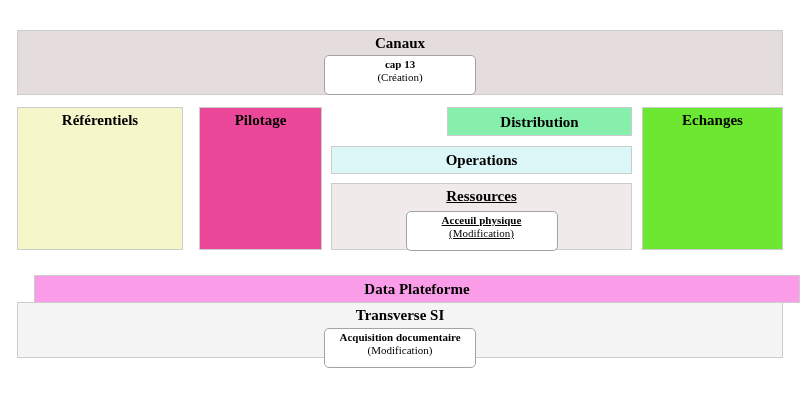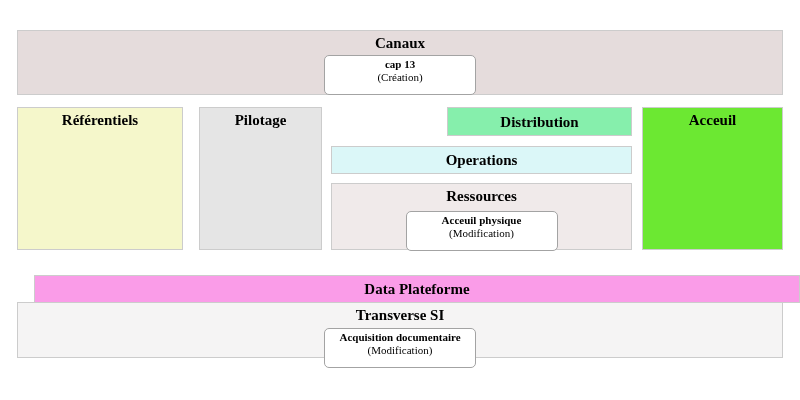--- a/index.html
+++ b/index.html
@@ -52,43 +52,43 @@
     <div class="card">
       <span class="card-title">cap 13</span>
       <span class="card-subtitle">(Création)</span>
     </div>
   </div>
 
   <div id="referentiels" class="block" style="background-color: rgb(245, 247, 203);">
     <div class="block-title">Référentiels</div>
   </div>
 
-  <div id="pilotage" class="block" style="background-color: #e5e5e5;">
+  <div id="pilotage" class="block" style="background-color: #ec4899;">
     <div class="block-title">Pilotage</div>
   </div>
 
 
   <div id="distribution" class="block vcenter" style="background-color: #86efac;">
     <div class="block-title">Distribution</div>
   </div>
 
   <div id="operations" class="block vcenter" style="background-color: rgb(219, 247, 248);">
     <div class="block-title">Operations</div>
   </div>
 
-  <div id="ressources" class="block" style="background-color: rgb(240, 234, 234);">
+  <div id="ressources" class="block" style="background-color: rgb(240, 234, 234); text-decoration: underline;">
     <div class="block-title">Ressources</div>
     <div class="card">
       <span class="card-title">Acceuil physique</span>
       <span class="card-subtitle">(Modification)</span>
     </div>
   </div>
 
   <div id="echanges" class="block" style="background-color: rgb(108, 232, 50);">
-    <div class="block-title">Acceuil</div>
+    <div class="block-title">Echanges</div>
   </div>
 
   <div id="data-plateforme" class="block vcenter" style="background-color: rgb(250, 156, 232);">
     <div class="block-title">Data Plateforme</div>
   </div>
 
   <div id="transverse-si" class="block" style="background-color: rgb(245, 244, 244);">
     <div class="block-title">Transverse SI</div>
     <div class="card">
       <span class="card-title">Acquisition documentaire</span>

